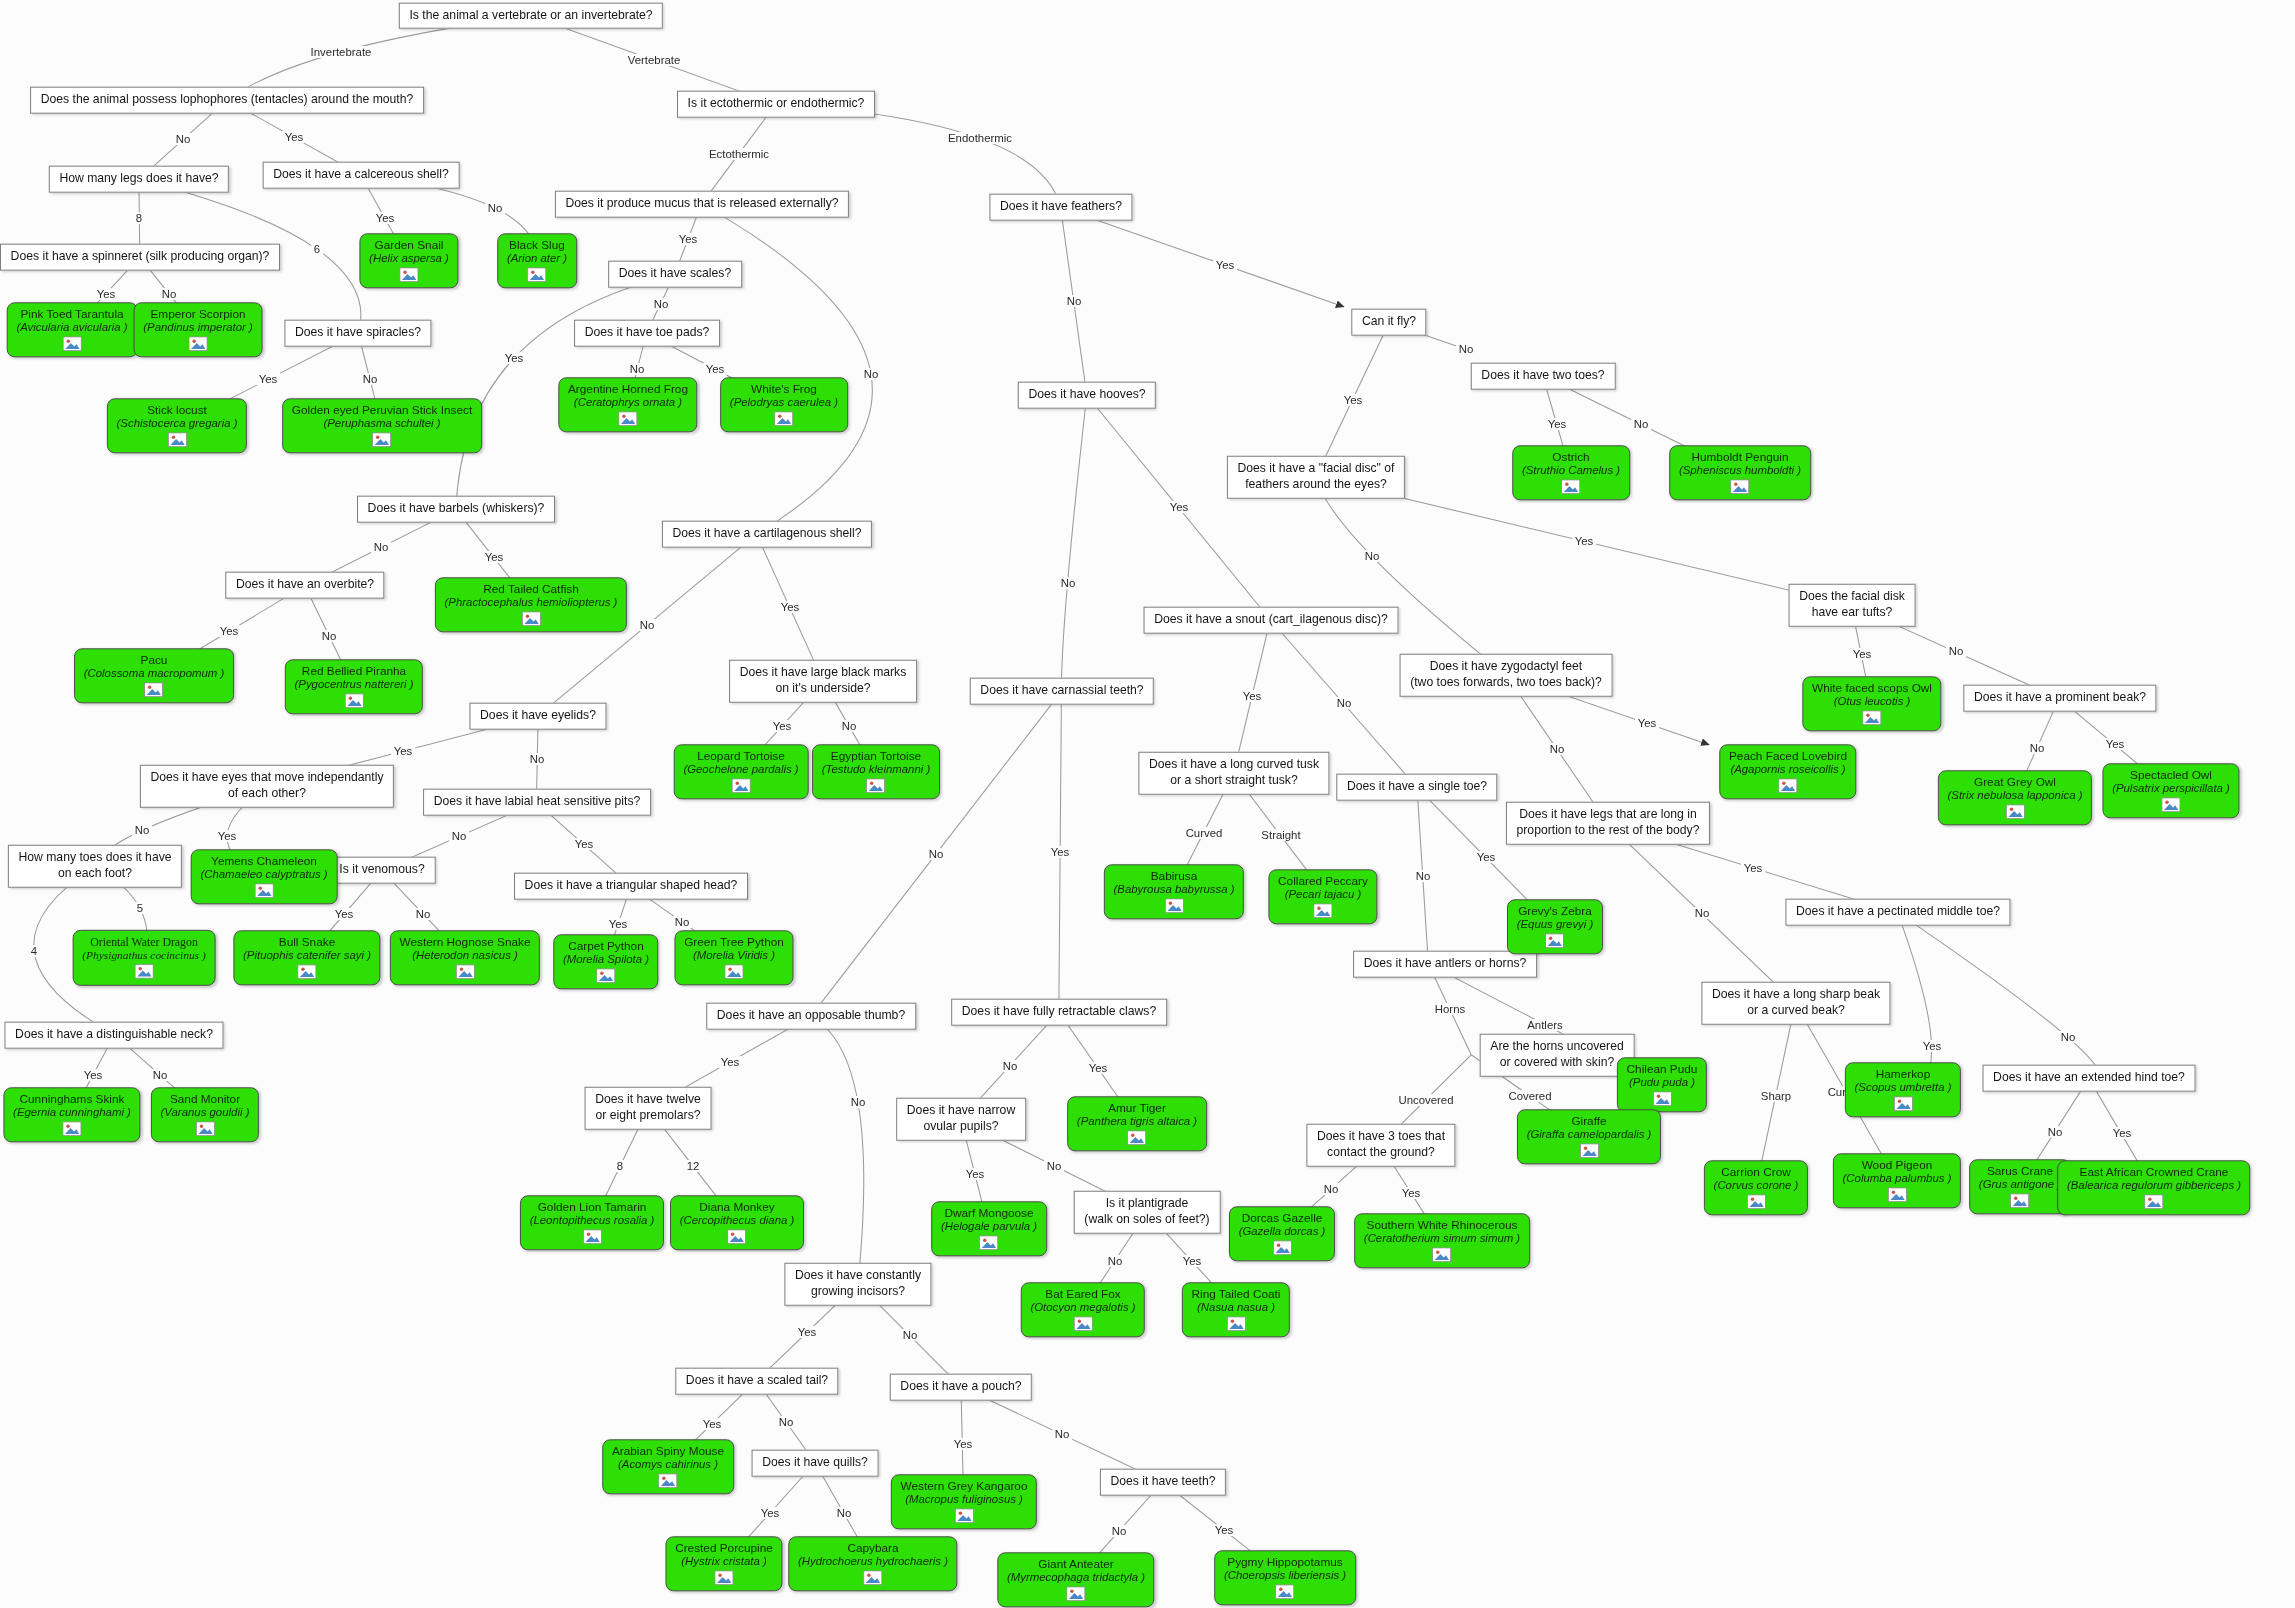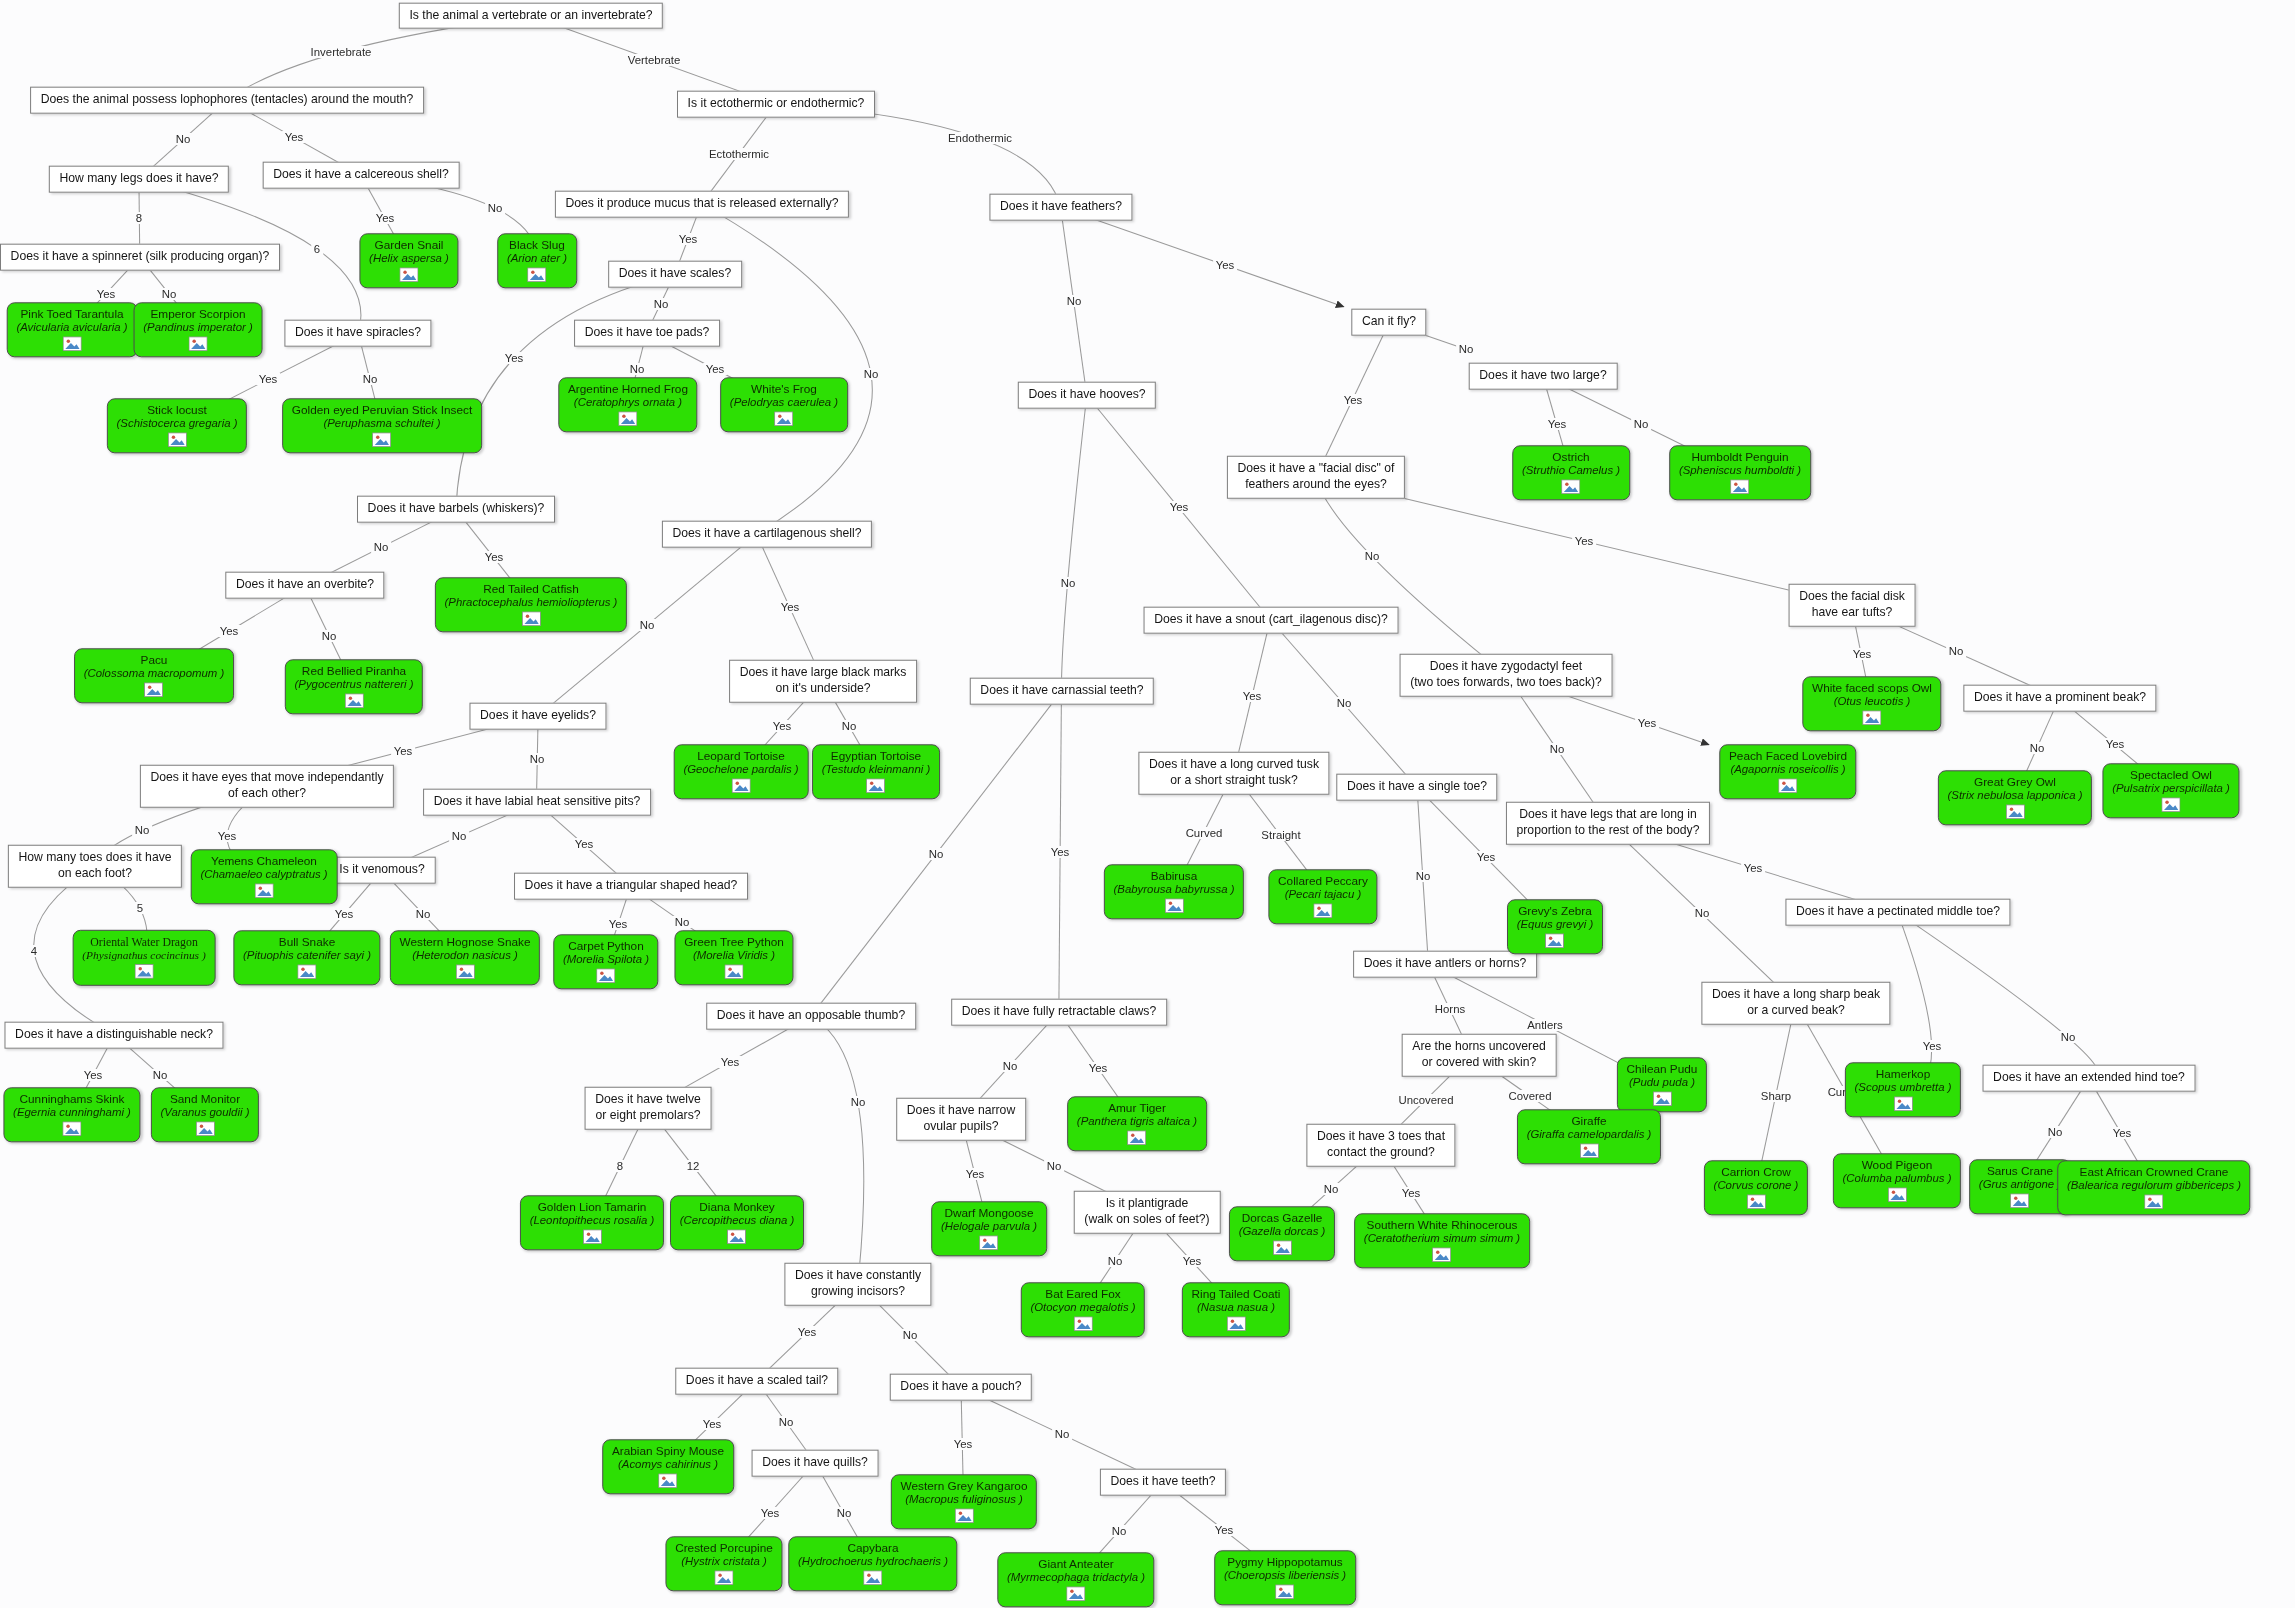--- a/index.html
+++ b/index.html
@@ -306,21 +306,21 @@
     <div class="q-node" style="left: 631px; top: 886px;">
       <div class="q-text">Does it have a triangular shaped head?</div>
     </div>
     <div class="q-node" style="left: 114px; top: 1035px;">
       <div class="q-text">Does it have a distinguishable neck?</div>
     </div>
     <div class="q-node" style="left: 1389px; top: 322px;">
       <div class="q-text">Can it fly?</div>
     </div>
     <div class="q-node" style="left: 1543px; top: 376px;">
-      <div class="q-text">Does it have two large?</div>
+      <div class="q-text">Does it have two toes?</div>
     </div>
     <div class="q-node" style="left: 1316px; top: 477px;">
       <div class="q-text">Does it have a "facial disc" of
 feathers around the eyes?</div>
     </div>
     <div class="q-node" style="left: 1852px; top: 605px;">
       <div class="q-text">Does the facial disk
 have ear tufts?</div>
     </div>
     <div class="q-node" style="left: 1506px; top: 675px;">
@@ -353,21 +353,21 @@
     <div class="q-node" style="left: 1234px; top: 773px;">
       <div class="q-text">Does it have a long curved tusk
 or a short straight tusk?</div>
     </div>
     <div class="q-node" style="left: 1417px; top: 787px;">
       <div class="q-text">Does it have a single toe?</div>
     </div>
     <div class="q-node" style="left: 1429px; top: 964px; margin-left: 16px;">
       <div class="q-text">Does it have antlers or horns?</div>
     </div>
-    <div class="q-node" style="left: 1479px; top: 1055px;">
+    <div class="q-node" style="left: 1557px; top: 1055px;">
       <div class="q-text">Are the horns uncovered
 or covered with skin?</div>
     </div>
     <div class="q-node" style="left: 1381px; top: 1145px;">
       <div class="q-text">Does it have 3 toes that
 contact the ground?</div>
     </div>
     <div class="q-node" style="left: 1062px; top: 691px;">
       <div class="q-text">Does it have carnassial teeth?</div>
     </div>

